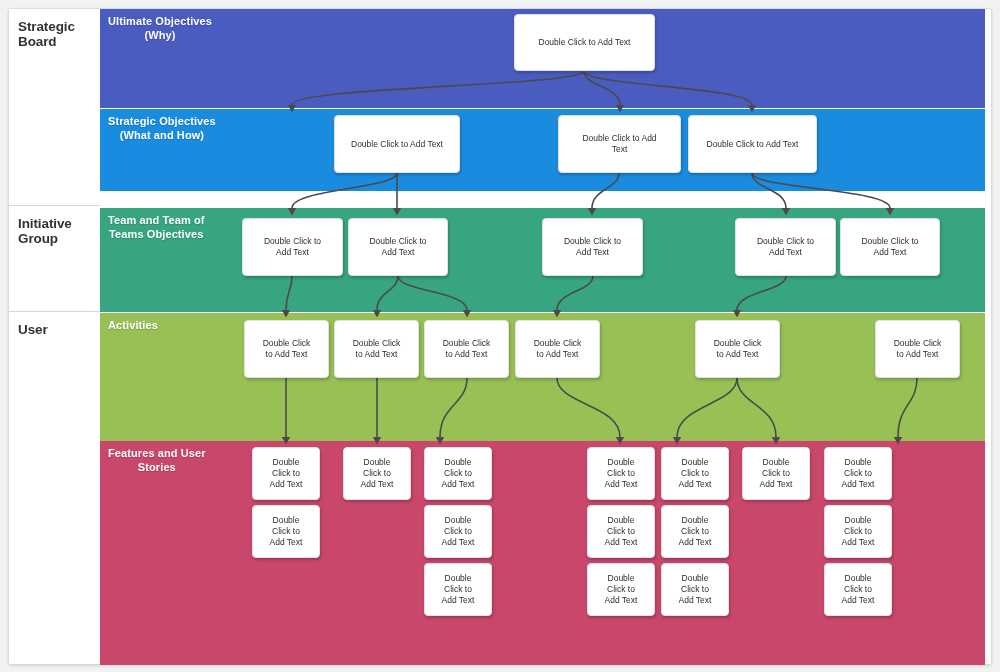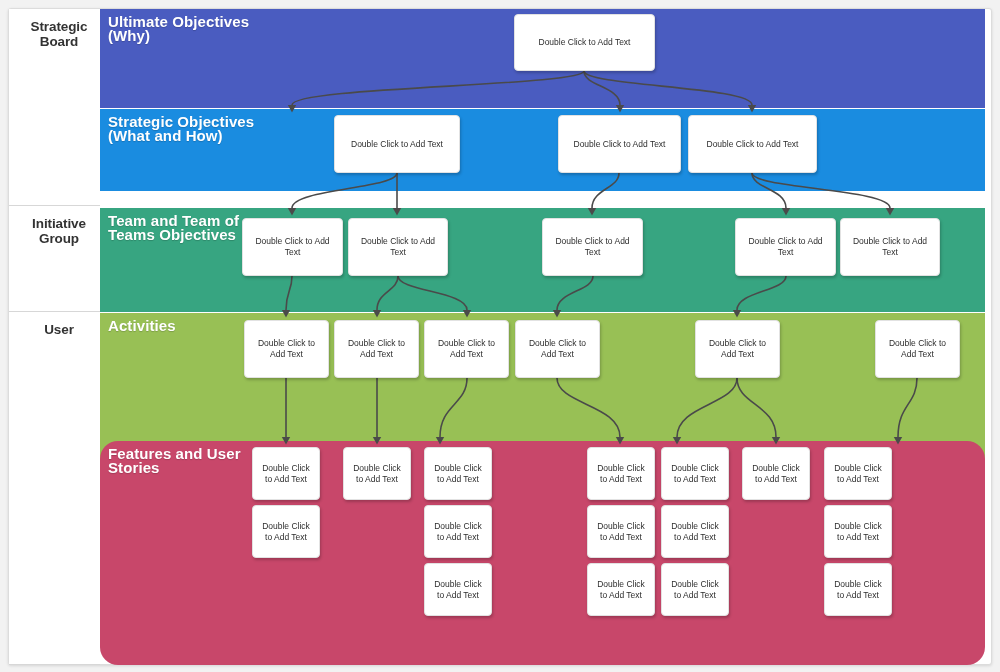--- a/index.html
+++ b/index.html
@@ -31,56 +31,56 @@
     width:91px;
     background:#ffffff;
     border-bottom:1px solid #d7d7d7;
     box-sizing:border-box;
     color:#333333;
     font-weight:bold;
     font-size:13.5px;
     line-height:15px;
     padding:10px 0 0 9px;
     letter-spacing:-0.1px;
-    text-align:center;
   }
   
   .band{
     position:absolute;
     left:100px;
     width:885px;
     box-sizing:border-box;
   }
   .band-title{
     position:absolute;
     left:8px;top:6px;
     color:#ffffff;
     font-weight:bold;
-    font-size:15px;
+    font-size:11px;
     line-height:13.5px;
     letter-spacing:.1px;
     text-shadow:0 1px 1px rgba(0,0,0,.18);
     white-space:pre-line;
+    text-align:center;
   }
   
   .card{
     position:absolute;
     background:#ffffff;
     border:1px solid #e2e2e2;
     border-radius:4px;
     box-shadow:1px 2px 3px rgba(0,0,0,.22);
     box-sizing:border-box;
     display:flex;
     align-items:center;
     justify-content:center;
     text-align:center;
     color:#2d2d2d;
     font-size:8.5px;
     line-height:11px;
-    padding:2px 8px;
+    padding:2px 16px;
   }
   
   #wires{
     position:absolute;
     left:0;top:0;
     width:1000px;height:672px;
     pointer-events:none;
   }
   #wires path{
     fill:none;
@@ -111,21 +111,21 @@
         <div class="band-title">Strategic Objectives
 (What and How)</div>
       </div>
       <div class="band" style="top: 208px; height: 104px; background: rgb(55, 165, 129);">
         <div class="band-title">Team and Team of
 Teams Objectives</div>
       </div>
       <div class="band" style="top: 313px; height: 158px; background: rgb(152, 192, 85);">
         <div class="band-title">Activities</div>
       </div>
-      <div class="band" style="top: 441px; height: 224px; background: rgb(200, 71, 106); border-radius: 18px;">
+      <div class="band" style="top: 441px; height: 224px; background: rgb(200, 71, 106);">
         <div class="band-title">Features and User
 Stories</div>
       </div>
     </div>
 
   <svg id="wires" viewBox="0 0 1000 672">
       <path d="M584,71 C584,86.3 292,86.3 292,105"></path>
       <polygon points="287.8,105 296.2,105 292,112.5"></polygon>
       <path d="M584,71 C584,86.3 620,86.3 620,105"></path>
       <polygon points="615.8,105 624.2,105 620,112.5"></polygon>

